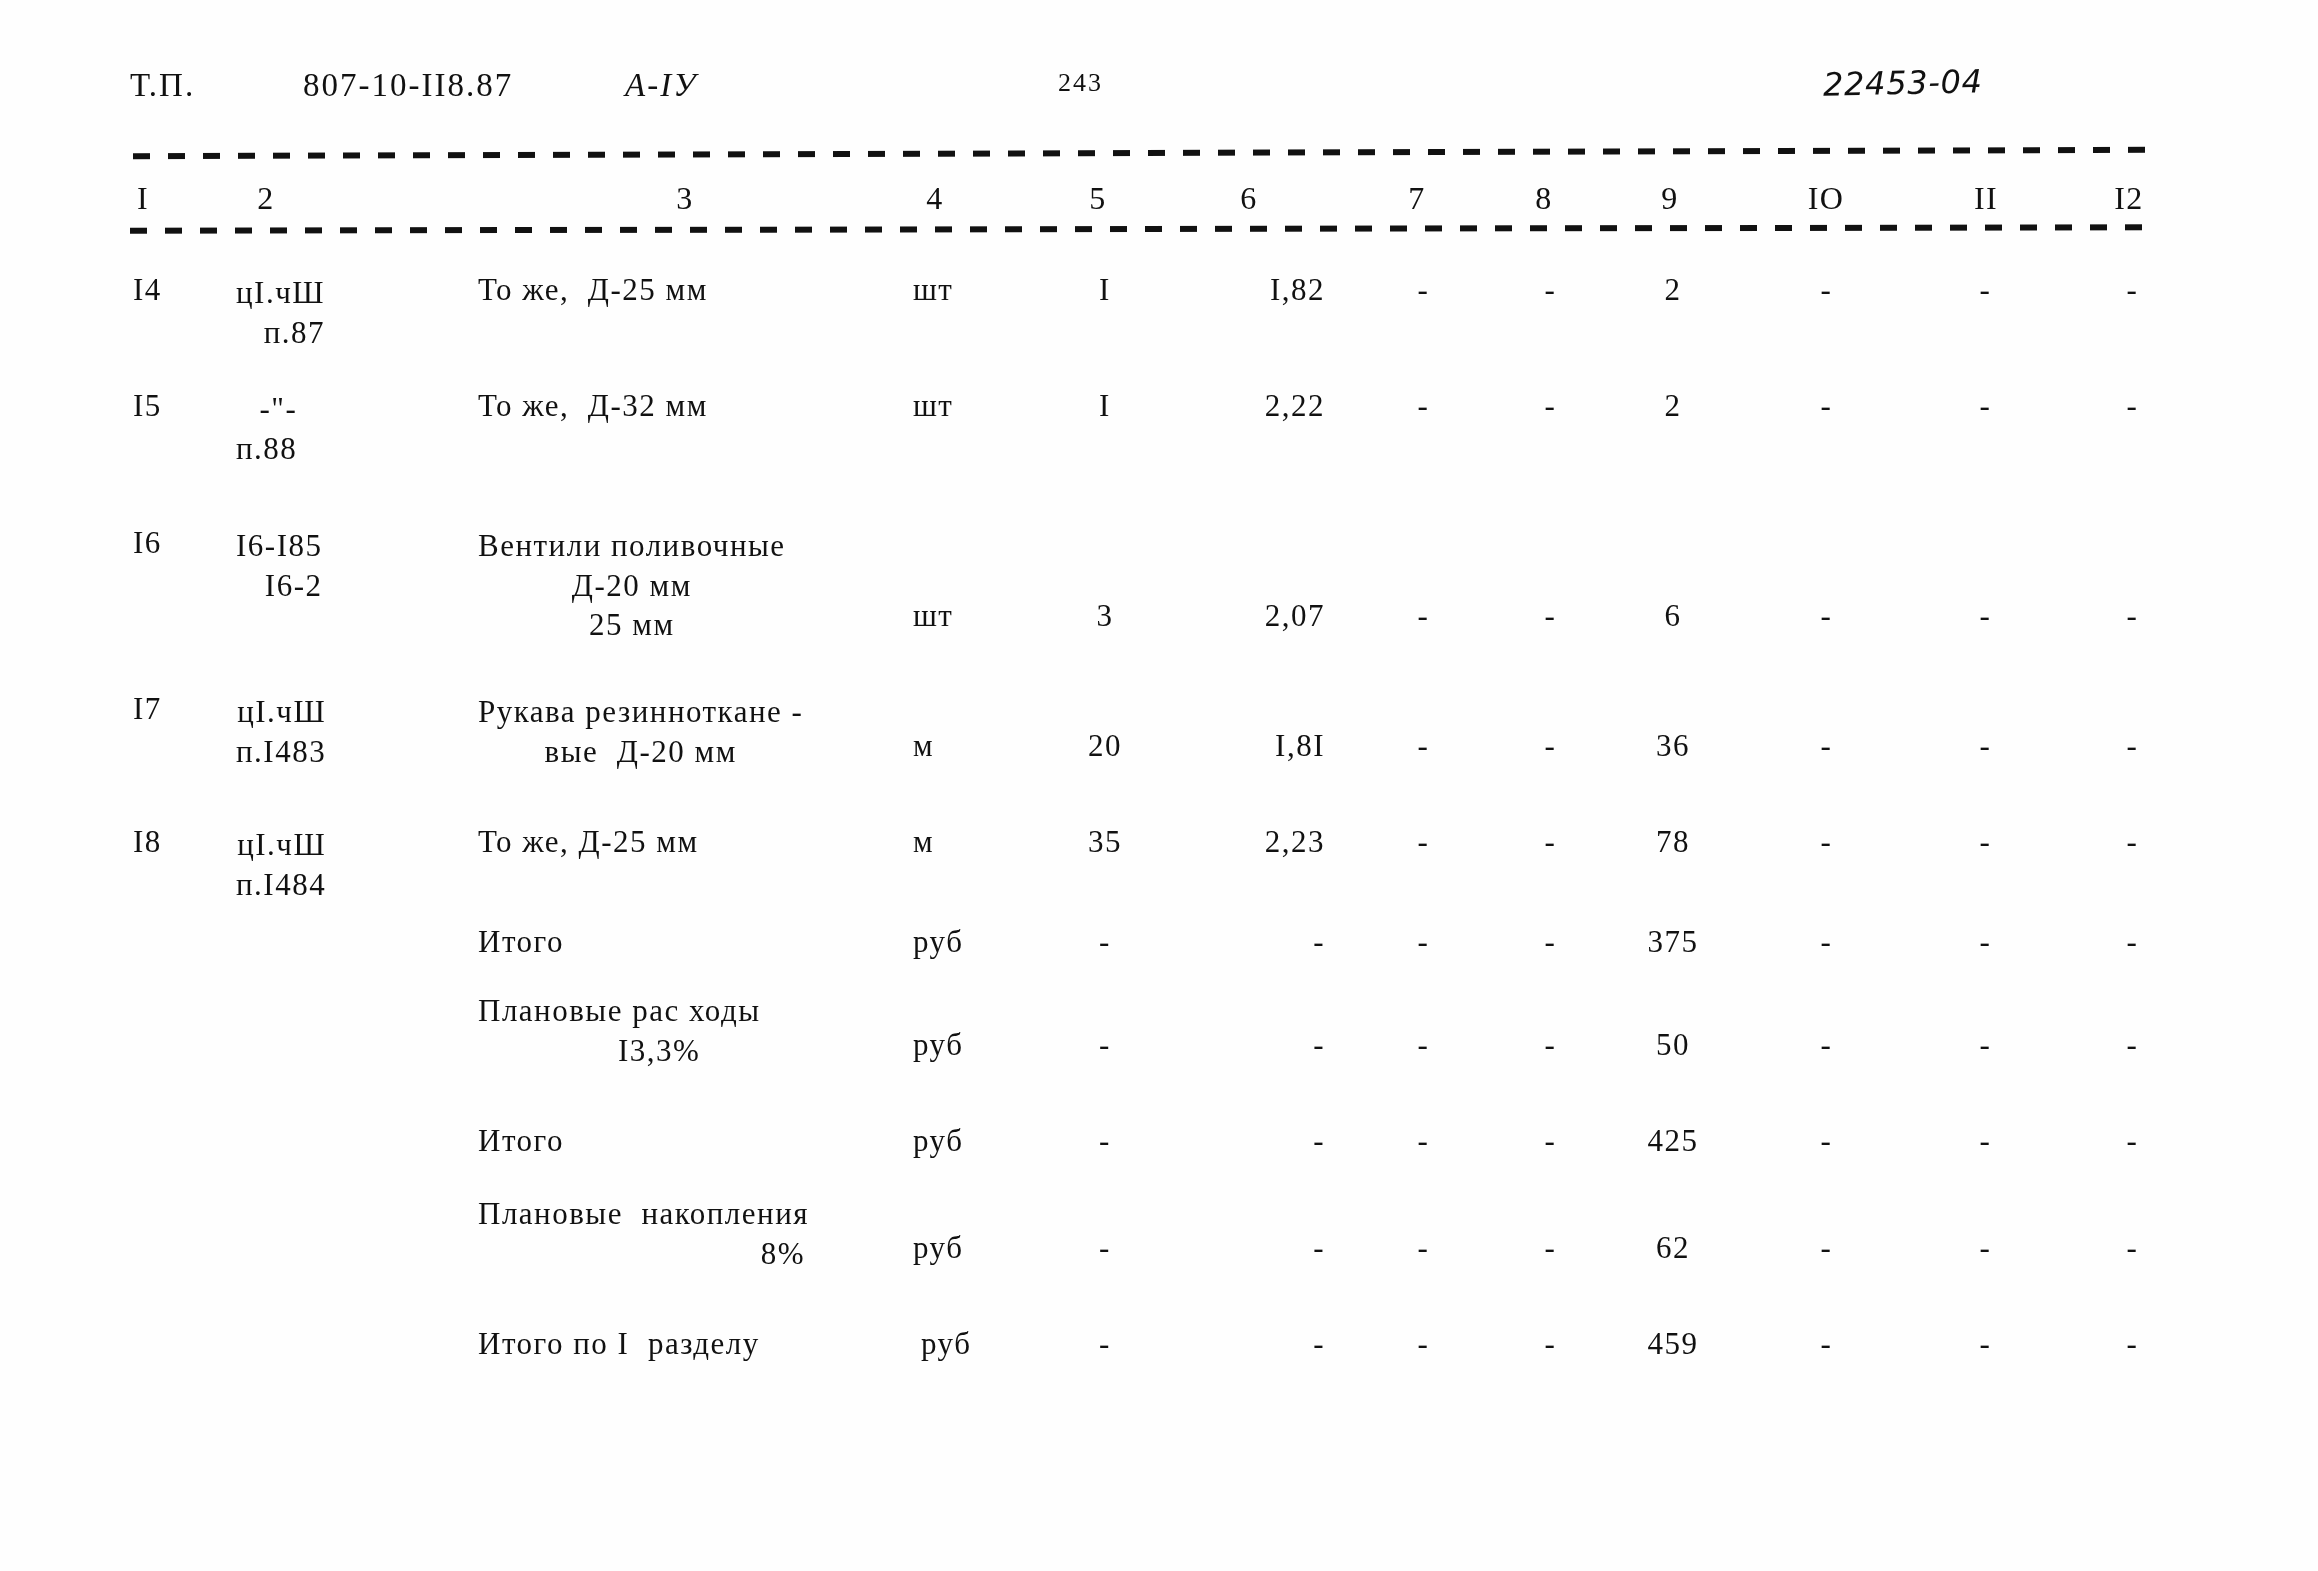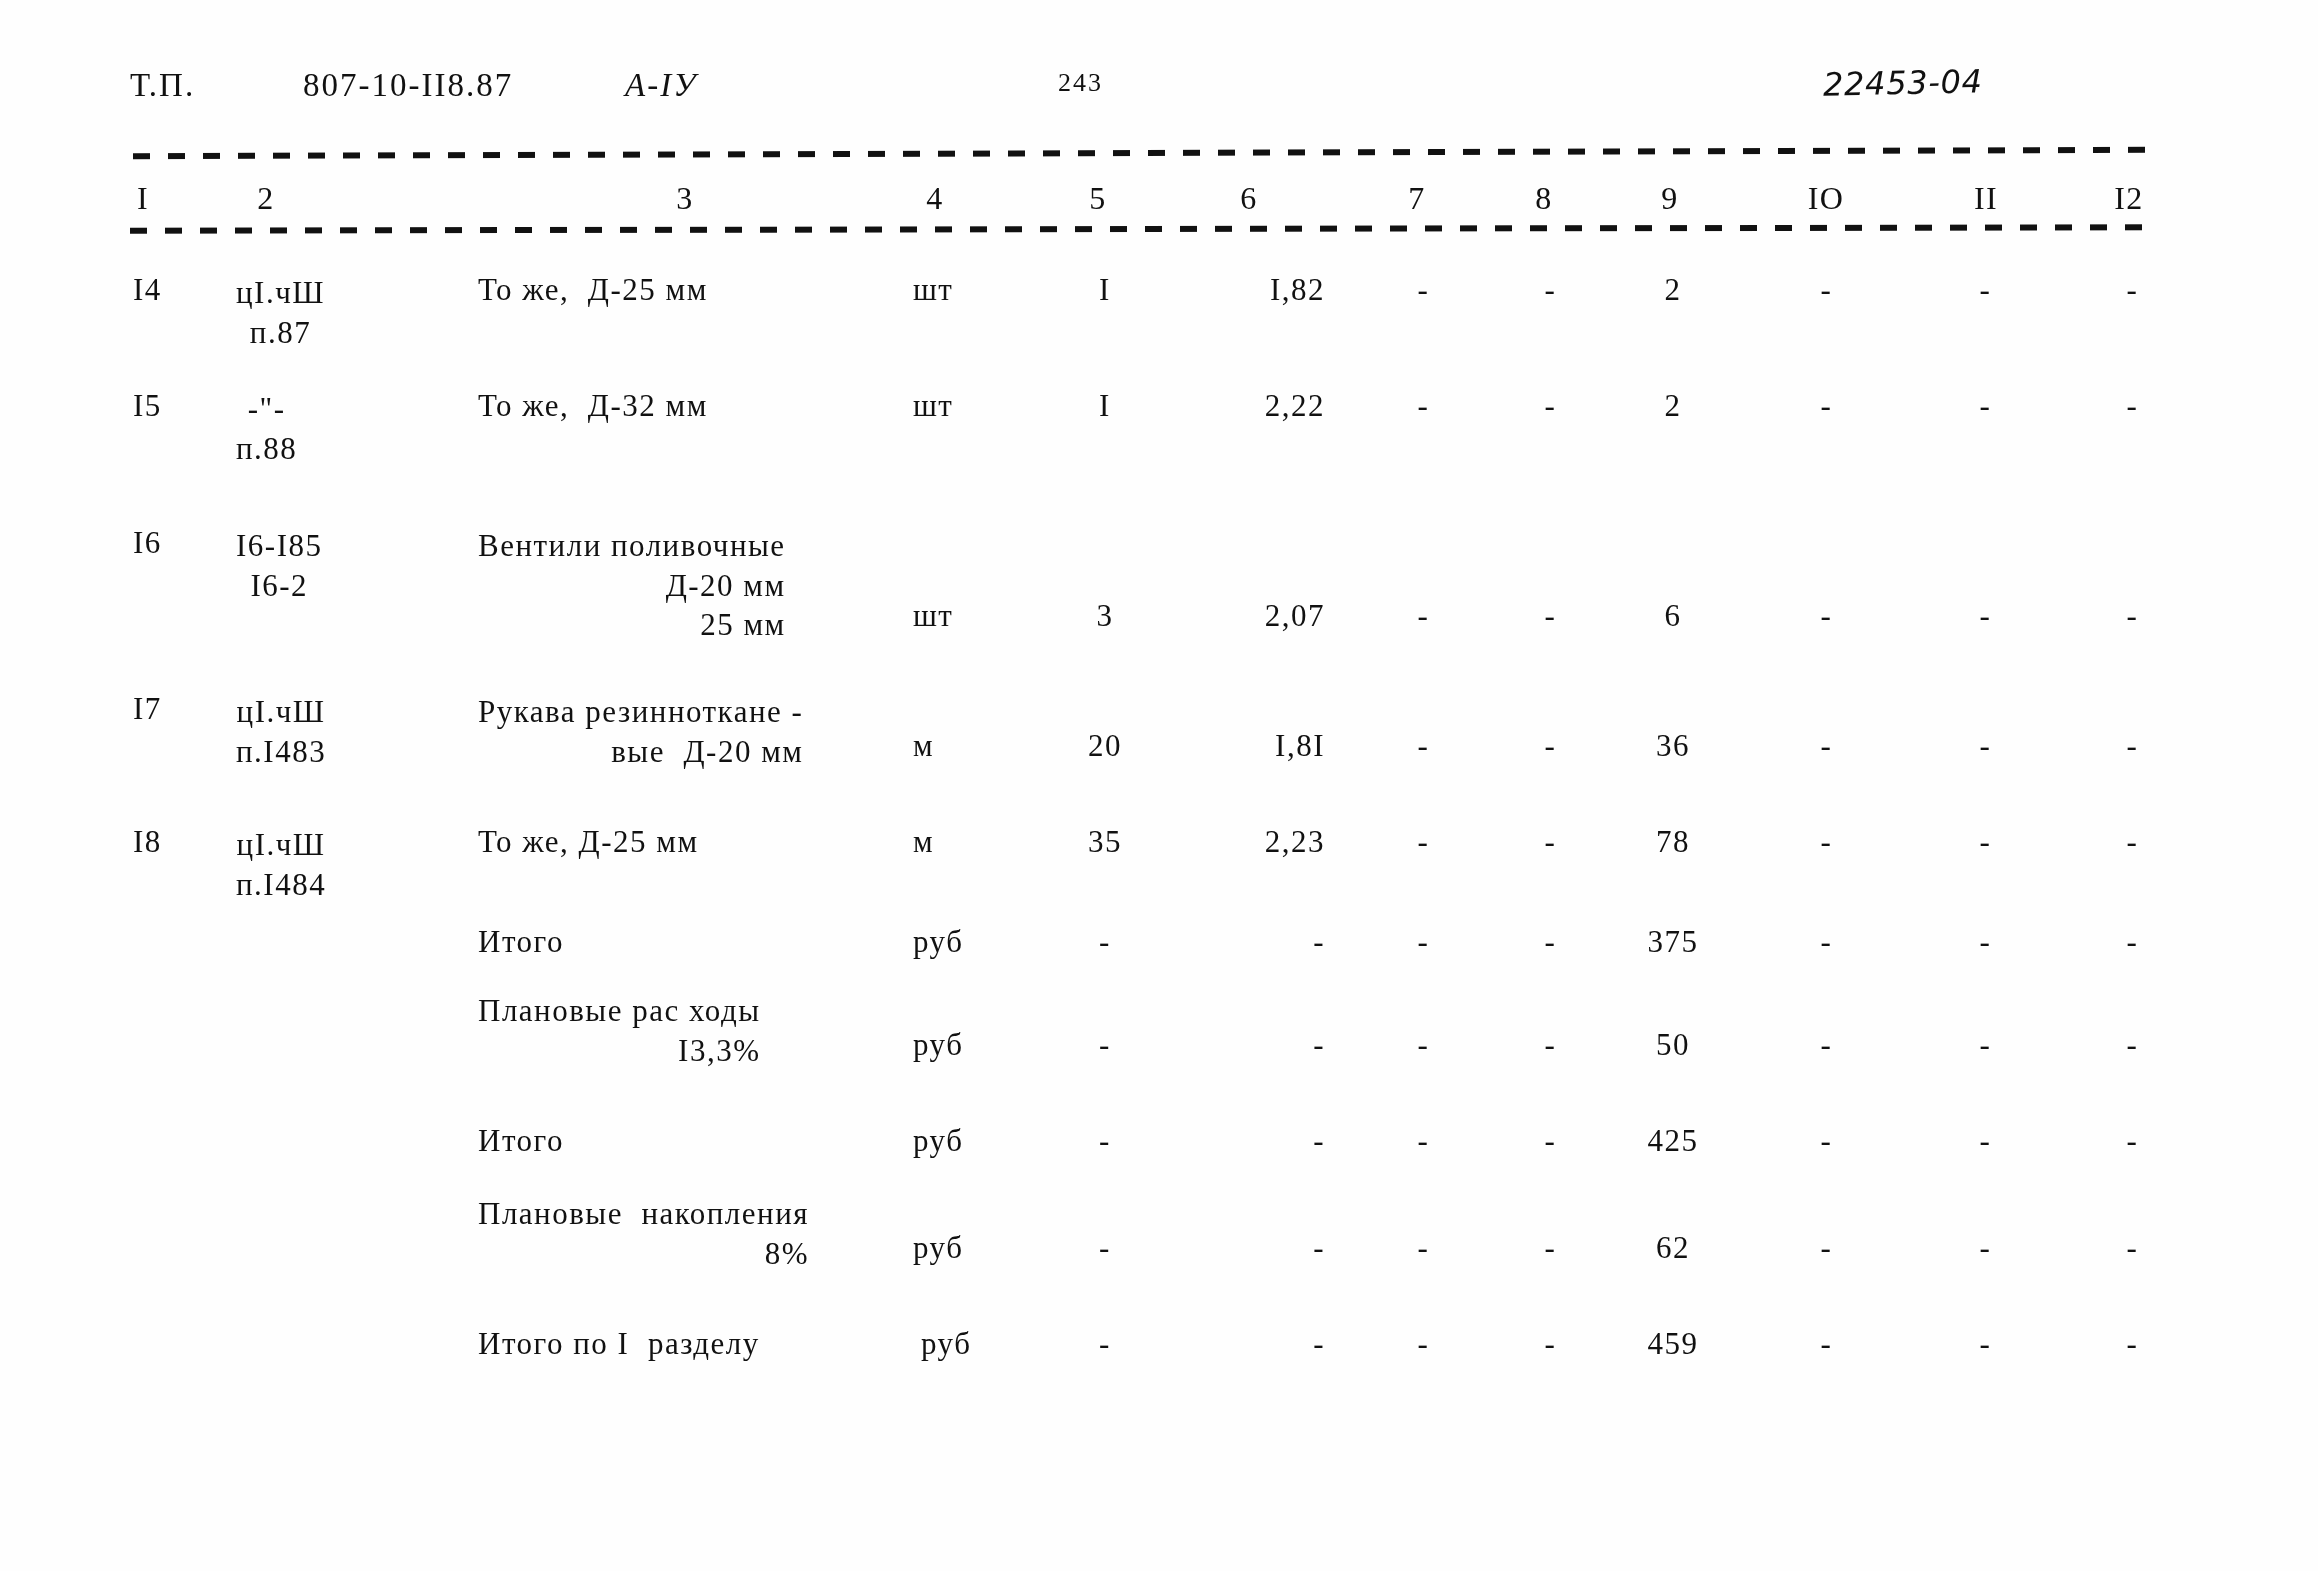--- a/index.html
+++ b/index.html
@@ -131,22 +131,22 @@
     width: 2319px;
   }
   .cell {
     position: absolute;
     font-size: 31px;
     letter-spacing: 1.5px;
     white-space: pre;
     color: #111111;
   }
   .cell.c-num     { left: 133px;  text-align: left; }
-  .cell.c-code    { left: 236px;  text-align: center; }
-  .cell.c-desc    { left: 478px;  text-align: right; }
+  .cell.c-code    { left: 236px;  text-align: right; }
+  .cell.c-desc    { left: 478px;  text-align: center; }
   .cell.c-unit    { left: 913px; text-align: left; }
   .cell.c-qty     { width: 80px; left: 1065px; text-align: center; }
   .cell.c-price   { width: 146px; left: 1179px; text-align: right; }
   .cell.c-c7      { width: 73px; left: 1387px; text-align: center; }
   .cell.c-c8      { width: 73px; left: 1514px; text-align: center; }
   .cell.c-c9      { width: 120px; left: 1613px; text-align: center; }
   .cell.c-c10     { width: 73px; left: 1790px; text-align: center; }
   .cell.c-c11     { width: 73px; left: 1949px; text-align: center; }
   .cell.c-c12     { width: 73px; left: 2096px; text-align: center; }
 

